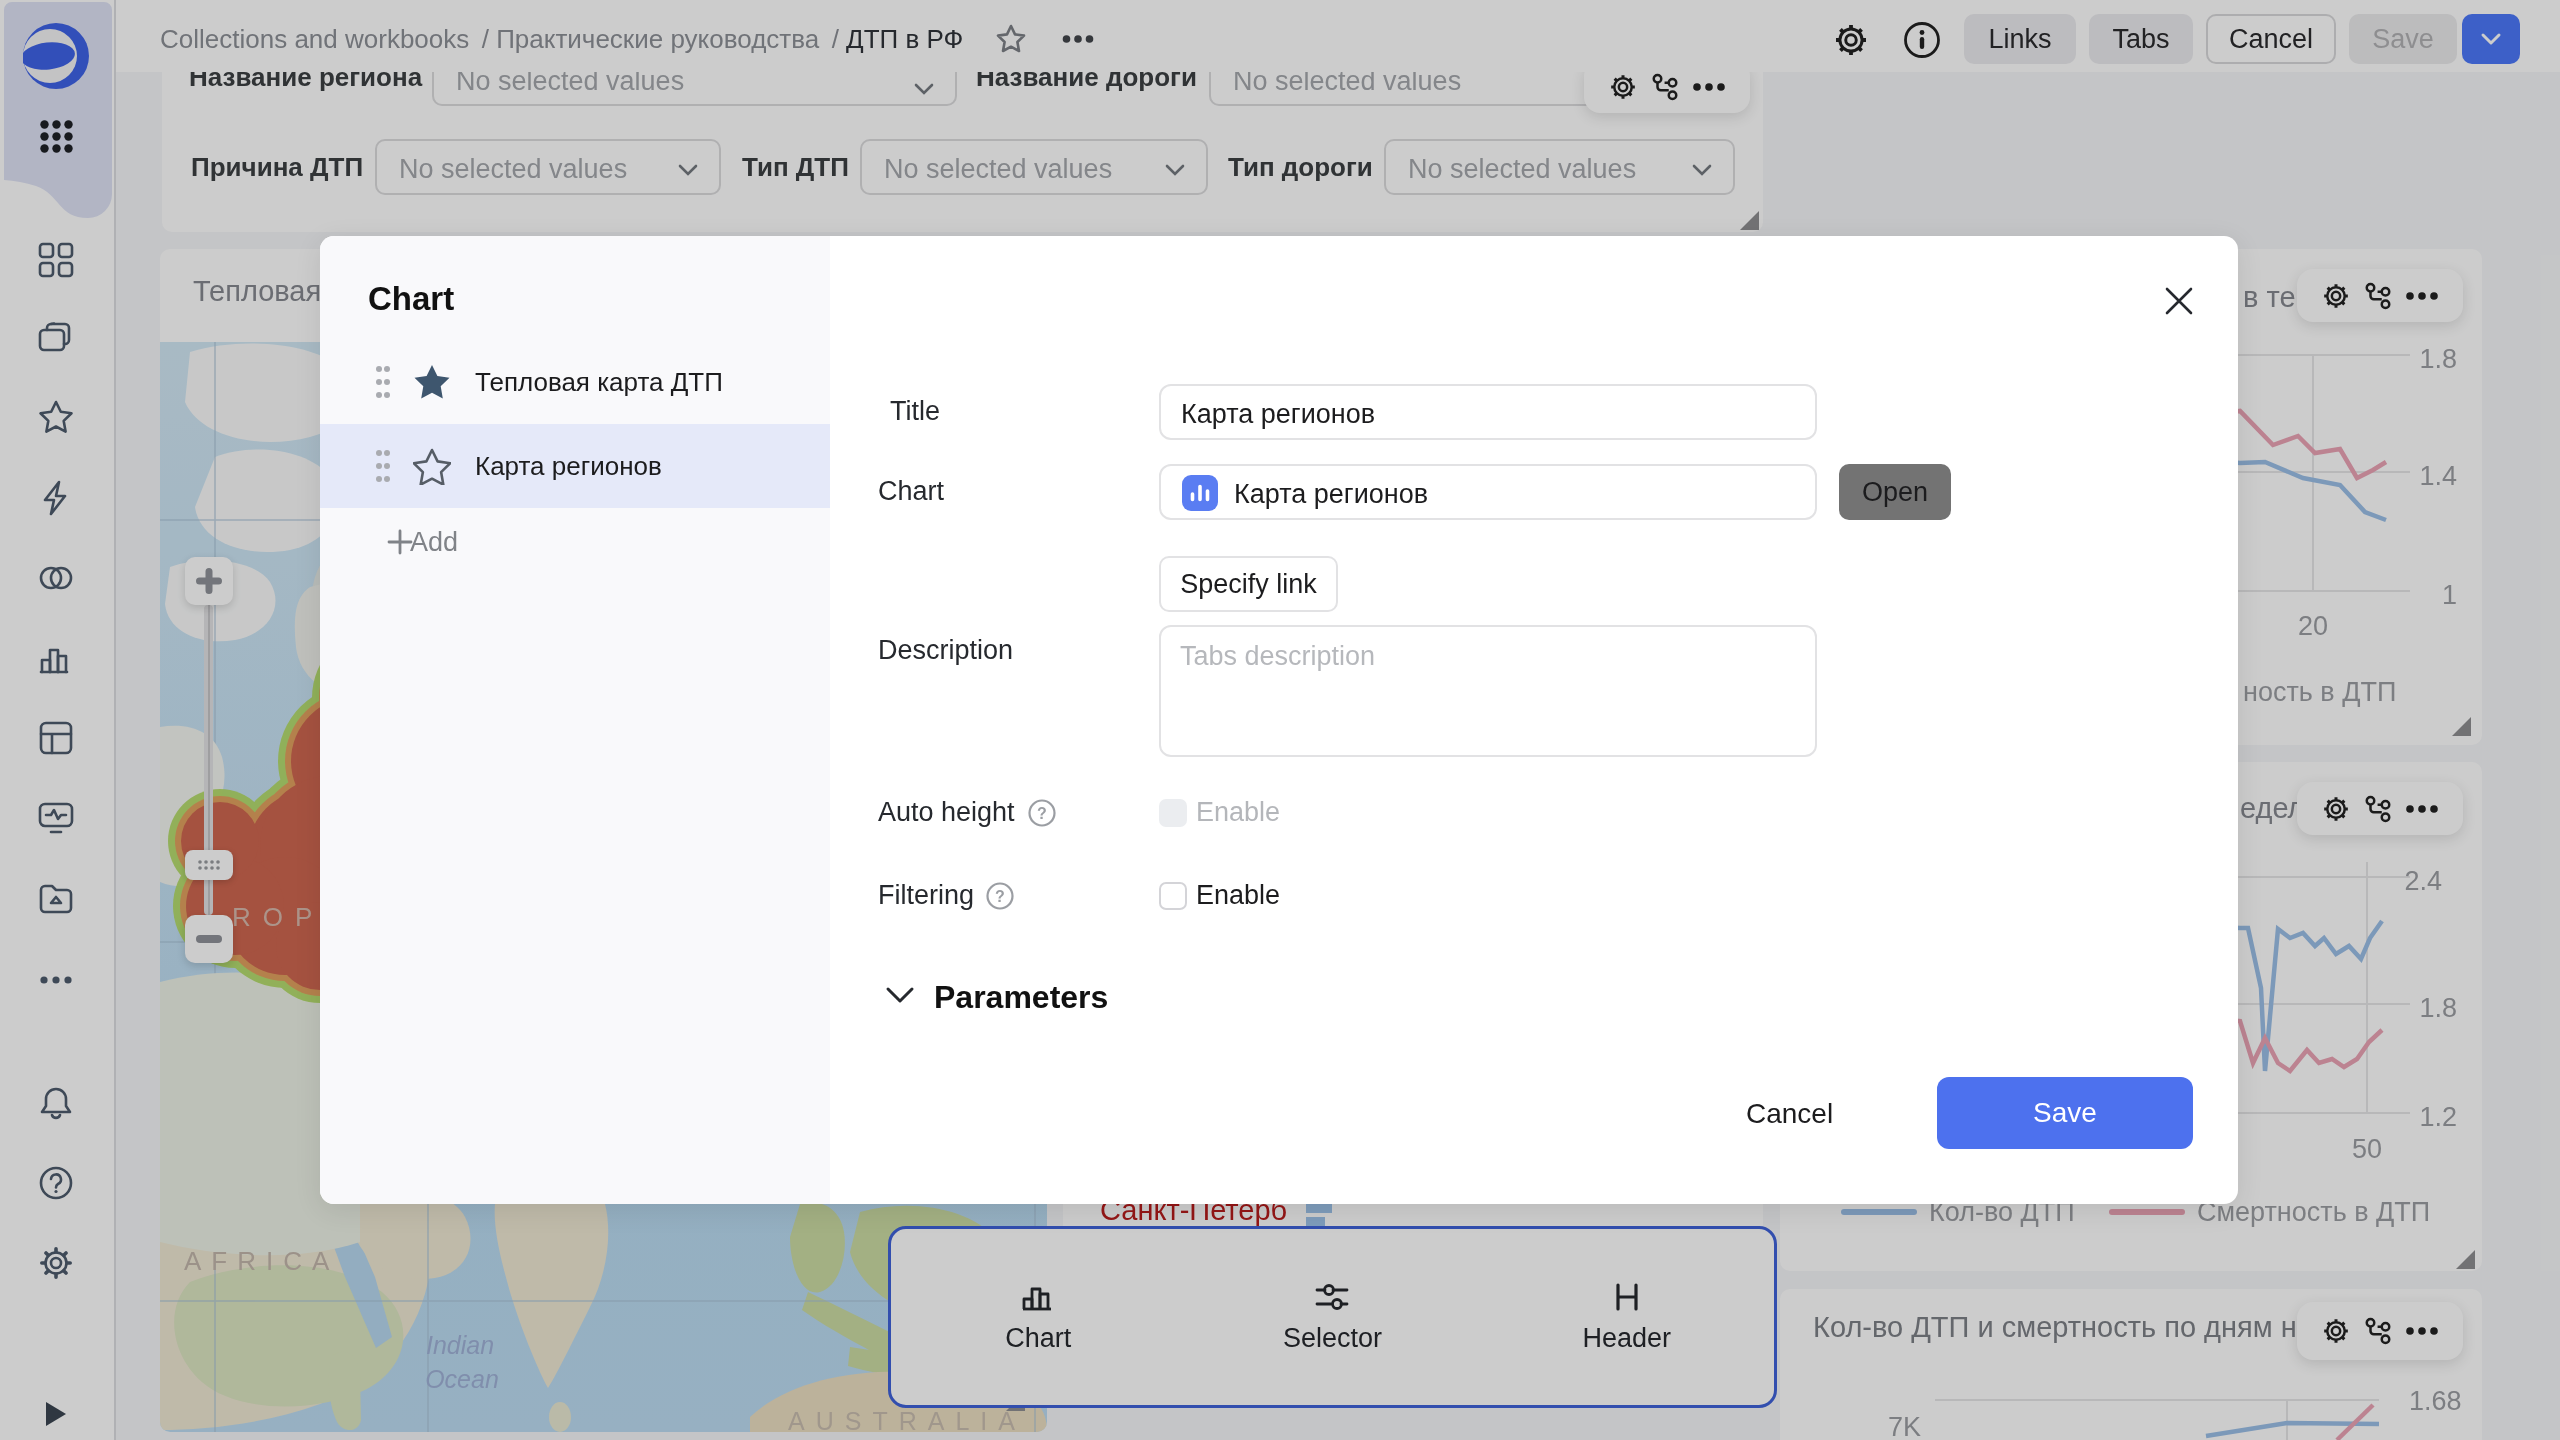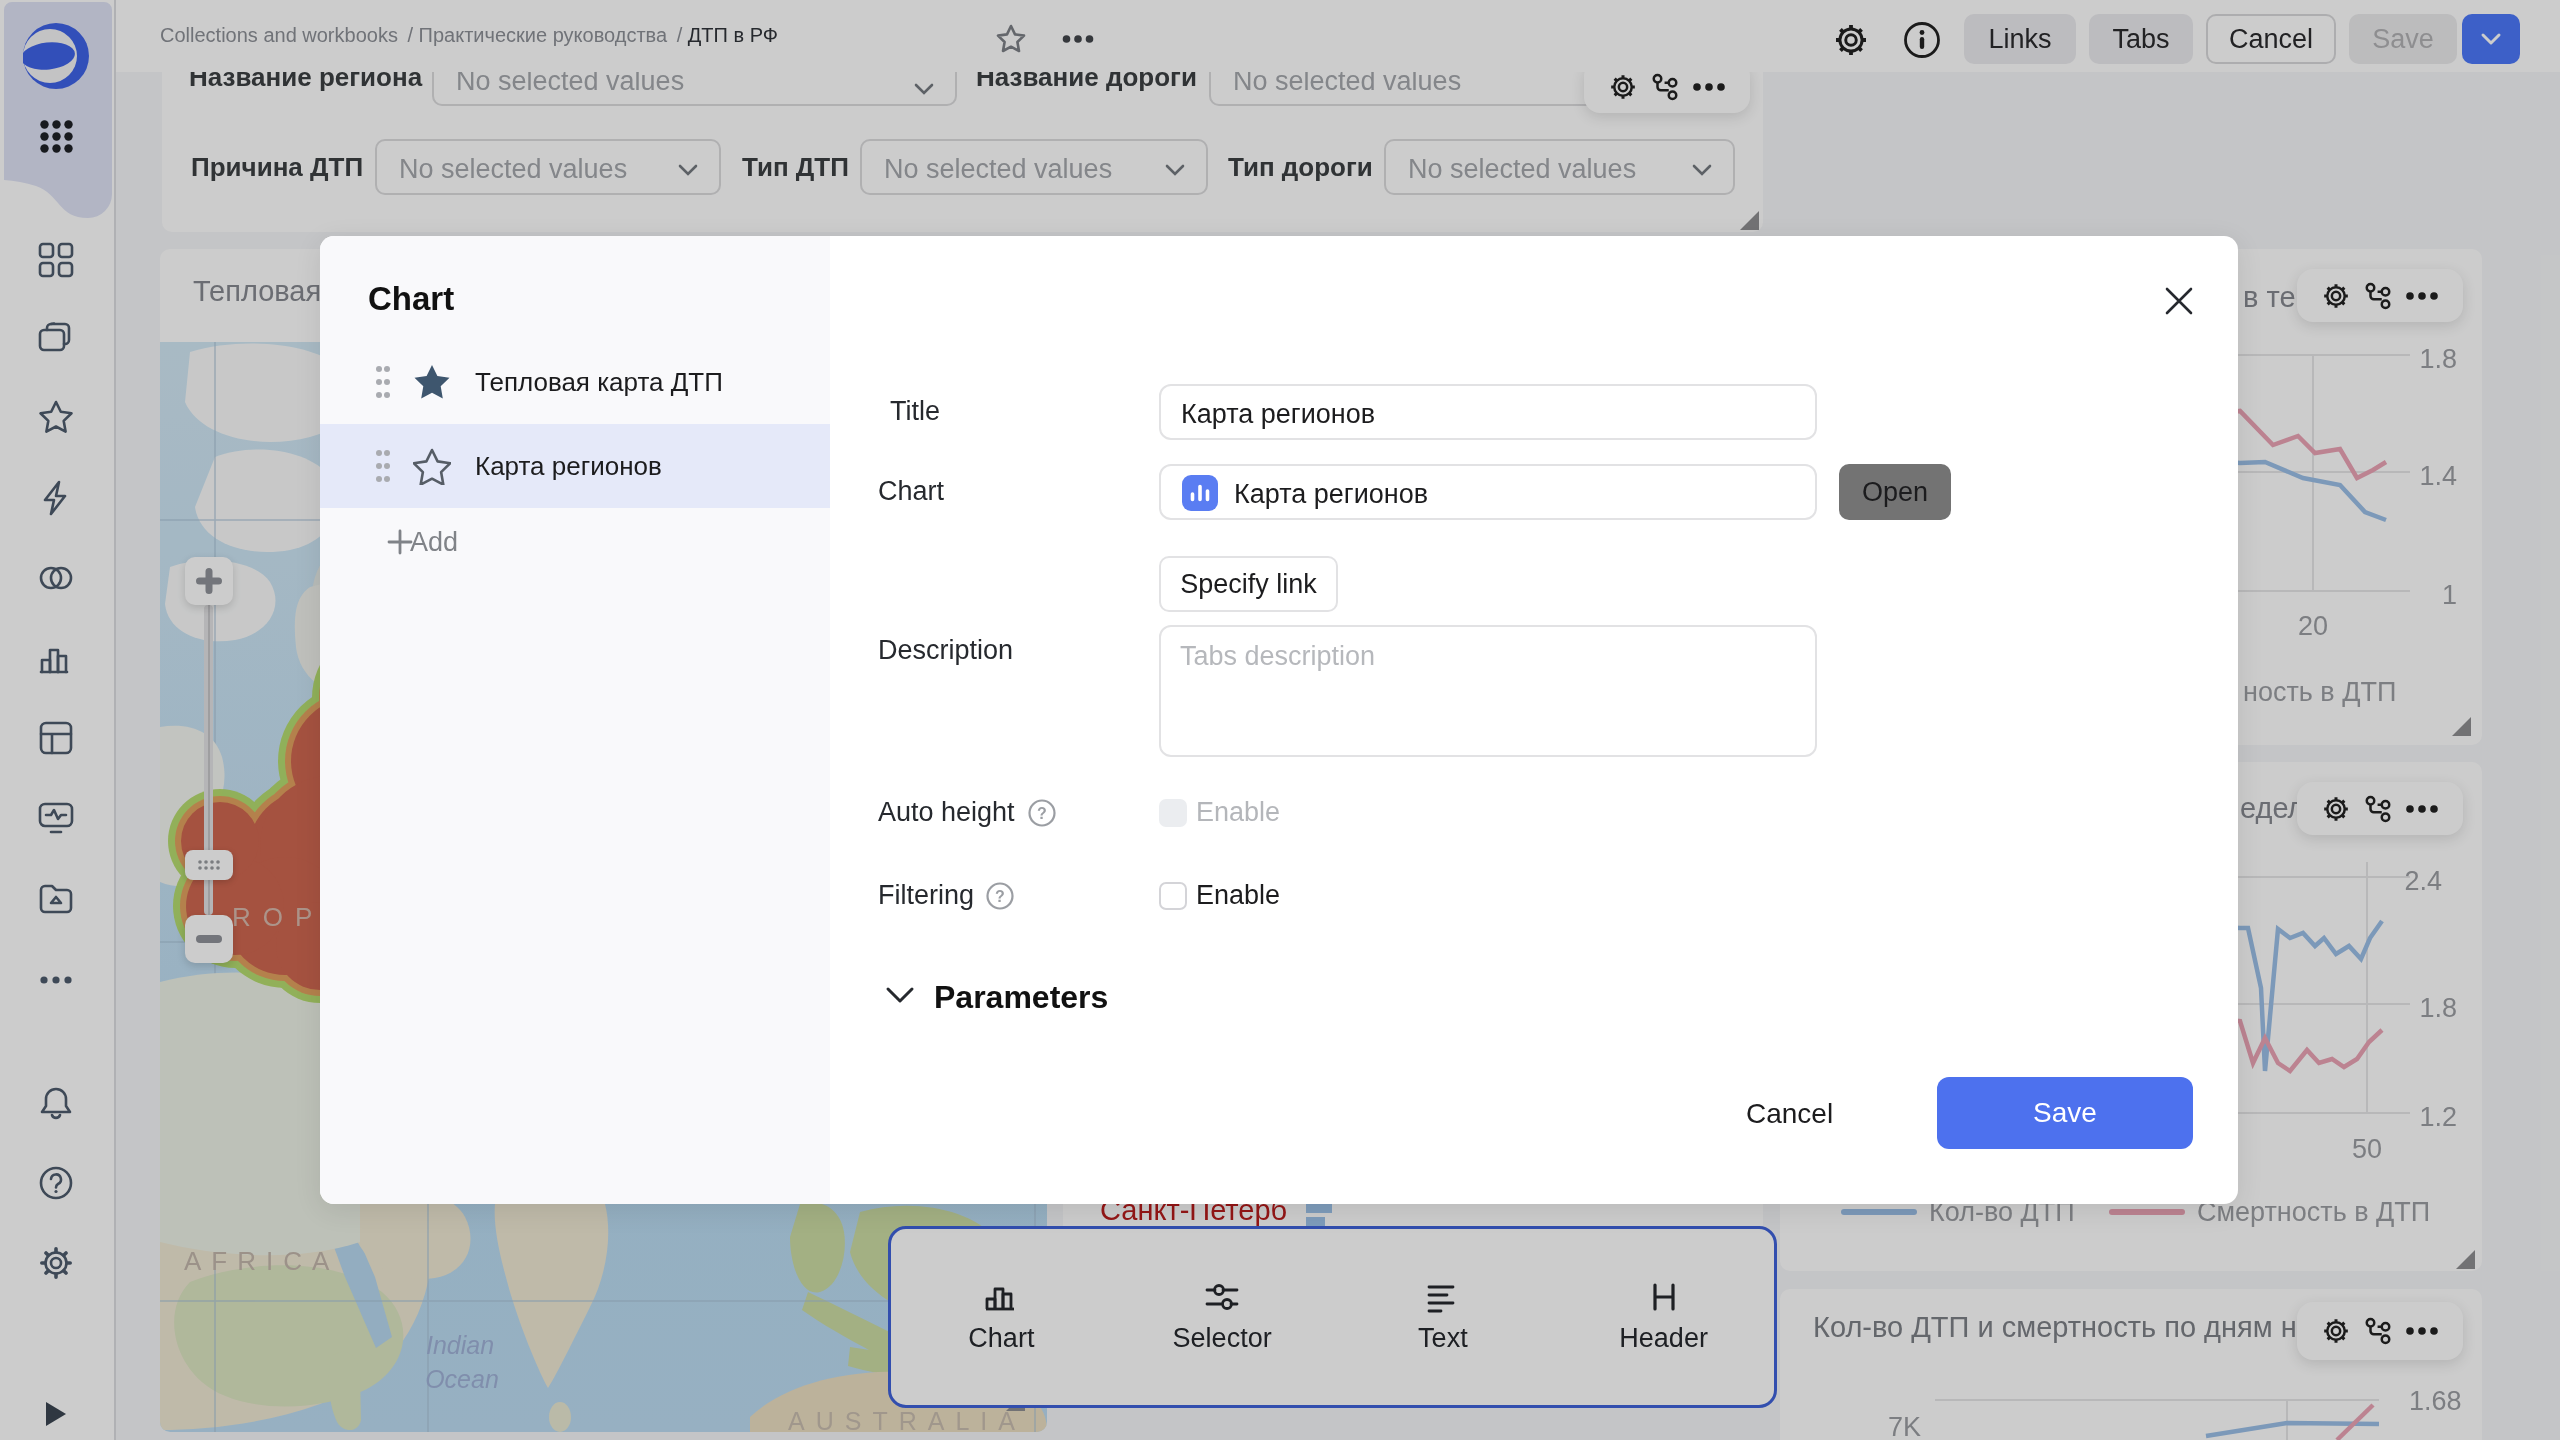--- a/index.html
+++ b/index.html
@@ -4,21 +4,21 @@
 <style>
   * { margin:0; padding:0; box-sizing:border-box; }
   html,body { width:2560px; height:1440px; overflow:hidden; font-family:"Liberation Sans", sans-serif; }
   .page { position:absolute; inset:0; width:2560px; height:1440px; background:#f6f7f9; }
   .abs { position:absolute; }
 
   
   .header { position:absolute; left:0; top:0; width:2560px; height:72px; background:#fff; z-index:6; }
   .sidebar { position:absolute; left:0; top:0; width:116px; height:1440px; background:#fff; border-right:2px solid #dcdee2; z-index:7; }
   .lav { position:absolute; left:4px; top:2px; width:108px; height:216px; }
-  .crumbs { position:absolute; left:160px; top:24px; font-size:20px; color:#8d9097; z-index:8; white-space:nowrap; }
+  .crumbs { position:absolute; left:160px; top:24px; font-size:26px; color:#8d9097; z-index:8; white-space:nowrap; }
   .crumbs b { color:#30343a; font-weight:500; }
 
   .topbtn { position:absolute; top:14px; height:50px; border-radius:10px; font-size:27px; color:#2b2b2e;
             display:flex; align-items:center; justify-content:center; z-index:8; }
 
   .panel { position:absolute; background:#fff; border-radius:10px; }
 
   .filter-label { position:absolute; font-size:26px; font-weight:bold; color:#3c4043; white-space:nowrap; }
   .dd { position:absolute; height:56px; border:2px solid #dcdcde; border-radius:10px; background:#fff; }
   .dd .ph { position:absolute; left:22px; top:13px; font-size:27px; color:#a5a8ad; }
@@ -509,26 +509,20 @@
     <div class="titem">
       <svg width="34" height="32" viewBox="0 0 34 32" fill="none" stroke="#26292e" stroke-width="2.8" stroke-linecap="round">
         <path d="M2,9 h8 M18,9 h14"></path>
           <circle cx="14" cy="9" r="4.5"></circle>
           <path d="M2,23 h14 M26,23 h6"></path>
           <circle cx="22" cy="23" r="4.5"></circle>
       </svg>
       <div class="lbl">Selector</div>
     </div>
     <div class="titem">
-      <svg width="34" height="32" viewBox="0 0 34 32" fill="none" stroke="#26292e" stroke-width="2.8" stroke-linecap="round">
-        <path d="M3,6 h24 M3,14 h18 M3,22 h24 M3,30 h12"></path>
-      </svg>
-      <div class="lbl">Text</div>
-    </div>
-    <div class="titem">
       <svg width="34" height="32" viewBox="0 0 34 32" fill="none" stroke="#26292e" stroke-width="3.2" stroke-linecap="round">
         <path d="M8,4 V28 M26,4 V28 M8,16 h18"></path>
       </svg>
       <div class="lbl">Header</div>
     </div>
   </div>
 
   <div class="dim"></div>
 
   <div class="modal">

